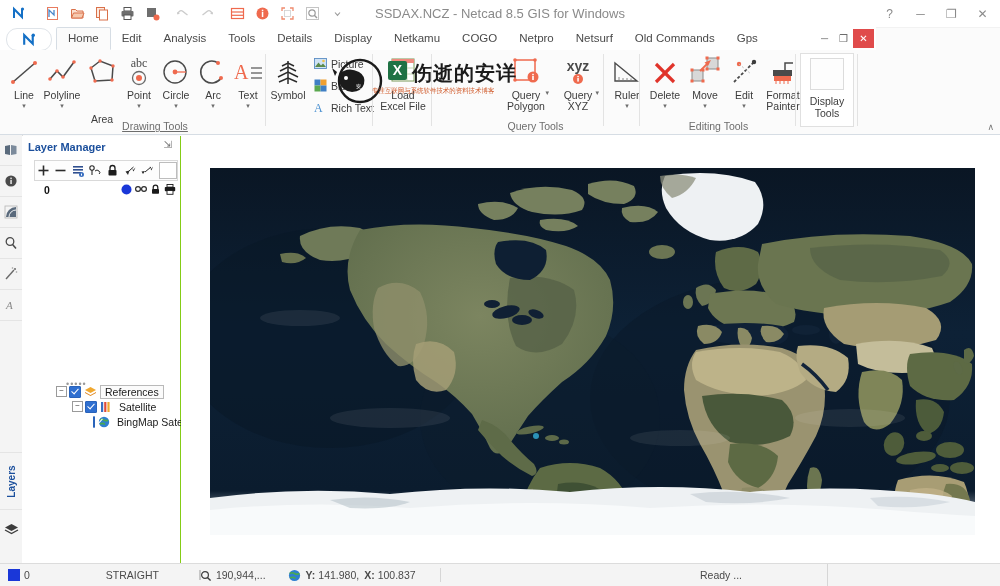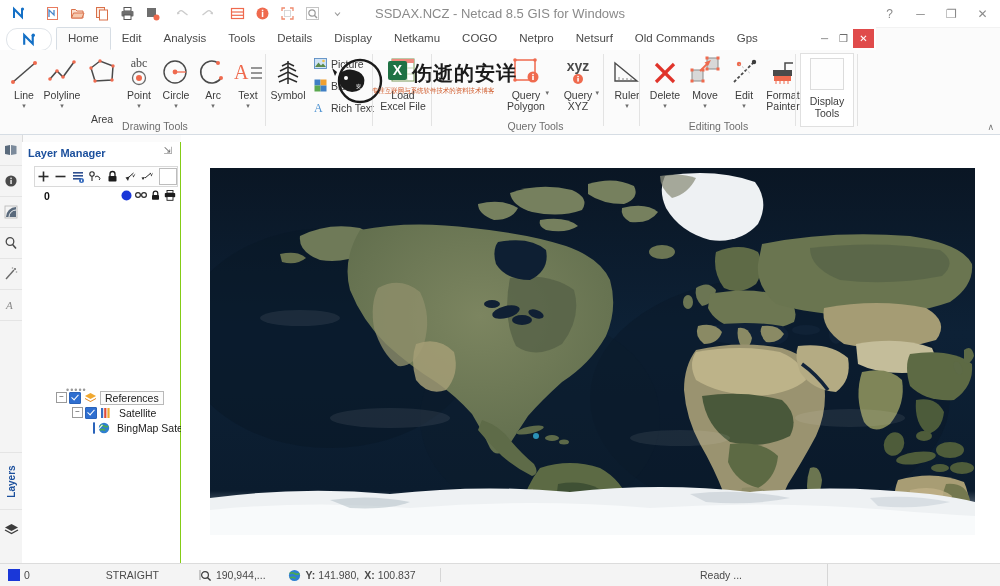--- a/index.html
+++ b/index.html
@@ -53,21 +53,21 @@
   .wm-x{position:absolute;left:62px;top:5px;width:19px;height:19px;background:#1f7244;border-radius:2px;color:#fff;font-size:14px;font-weight:bold;text-align:center;line-height:19px;}
 
   
   .rail{position:absolute;left:0;top:135px;width:22px;height:429px;background:#f4f4f4;border-right:1px solid #dcdcdc;}
   .railbtn{width:22px;height:30px;display:flex;align-items:center;justify-content:center;border-bottom:1px solid #e4e4e4;cursor:pointer;}
   .rail-layers{position:absolute;left:0;bottom:54px;width:22px;height:56px;display:flex;align-items:center;justify-content:center;border-top:1px solid #e4e4e4;border-bottom:1px solid #e4e4e4;cursor:pointer;}
   .rail-layers span{transform:rotate(-90deg);font-size:10px;font-weight:bold;color:#1b4f9c;white-space:nowrap;}
   .rail-bottom{position:absolute;left:0;bottom:20px;width:22px;height:30px;display:flex;align-items:center;justify-content:center;cursor:pointer;}
 
   
-  .lmpanel{position:absolute;left:22px;top:142px;width:158px;height:429px;background:#ffffff;border-right:7px solid #84cc16;}
+  .lmpanel{position:absolute;left:22px;top:136px;width:158px;height:429px;background:#ffffff;border-right:7px solid #84cc16;}
   .lmtitle{position:absolute;left:0;top:0;width:158px;height:22px;line-height:22px;padding-left:6px;box-sizing:border-box;font-size:11px;font-weight:bold;color:#1b4f9c;background:#ffffff;}
   .lmpin{position:absolute;right:8px;top:3px;font-size:10px;color:#6d6d6d;cursor:pointer;}
   .lmtoolbar{position:absolute;left:12px;top:24px;width:142px;height:19px;border:1px solid #d9d9d9;background:#fdfdfd;display:flex;align-items:center;}
   .lmtoolbar .tb{width:18px;height:17px;display:flex;align-items:center;justify-content:center;cursor:pointer;}
   .lmtoolbar .swatchbox{width:17px;height:15px;border:1px solid #bdbdbd;background:#fff;margin-left:3px;cursor:pointer;}
   .lmrow0{position:absolute;left:12px;top:46px;width:142px;height:16px;display:flex;align-items:center;}
   .lmrow0 .z{font-size:10.5px;color:#111;margin-left:10px;font-weight:bold;}
   .lmrow0 .icons{margin-left:auto;display:flex;align-items:center;gap:3px;}
   .lmtree{position:absolute;left:8px;top:248px;width:148px;}
   .lmdots{position:absolute;left:44px;top:243px;font-size:9px;color:#9a9a9a;letter-spacing:1px;}
@@ -348,21 +348,21 @@
         <span class="lbl">Block</span>
       </div>
       <div class="smallbtn" style="left:312px;top:50px;">
         <span>
           <svg width="13" height="13" viewBox="0 0 13 13">
               <text x="0" y="11" font-family="Liberation Serif, serif" font-size="12" fill="#4a90d0">A</text>
             </svg>
         </span>
         <span class="lbl">Rich Text</span>
       </div>
-      <div class="glabel" style="left:0;width:310px;">Drawing Tools</div>
+      <div class="glabel" style="left:0;width:310px;text-decoration:underline;">Drawing Tools</div>
     </div>
 
     <div class="gsep" style="left:372px;"></div>
     <div class="rgroup" style="left:374px;width:56px;">
       <div class="bigbtn" style="left:4px;width:50px;">
         <div class="ico">
           <svg width="36" height="32" viewBox="0 0 36 32">
               <rect x="7" y="4" width="22" height="22" fill="#fff" stroke="#7a9a5a" stroke-width="1"></rect>
               <rect x="7" y="4" width="22" height="4" fill="#ef8a7e"></rect>
               <g stroke="#b9cfa2" stroke-width="0.8">

